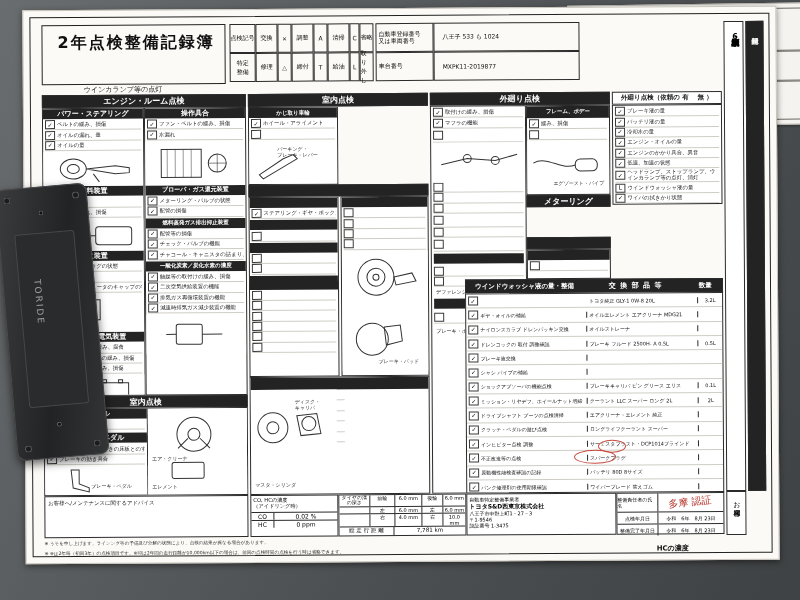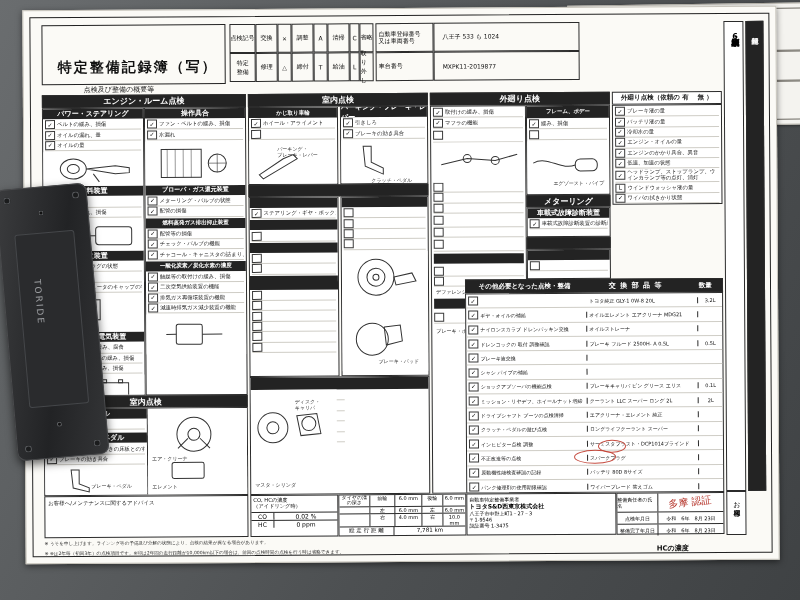--- a/index.html
+++ b/index.html
@@ -95,21 +95,21 @@
     <div style="position:absolute;left:150px;top:4px;width:1px;height:110px;background:#6d6a63;"></div>
     <div style="position:absolute;left:190px;top:4px;width:1px;height:110px;background:#6d6a63;"></div>
     <div style="position:absolute;left:155px;top:52px;font-size:6px;color:#333;writing-mode:vertical-rl;">車検証</div>
     <div style="position:absolute;left:196px;top:10px;font-size:6px;color:#333;writing-mode:vertical-rl;">完整書類</div>
   </div>
 
   <div class="sheet">
     <div class="frame"></div>
 
     <div class="titlebox"></div>
-    <div class="title2">特定整備記録簿（写）</div>
+    <div class="title1">2年点検整備記録簿</div>
 
     <div class="legend">
       <div class="c" style="left:0;top:0;width:26px;height:29px;">点検記号</div>
       <div class="c" style="left:26px;top:0;width:22px;height:29px;">交換</div>
       <div class="c" style="left:48px;top:0;width:14px;height:29px;">×</div>
       <div class="c" style="left:62px;top:0;width:22px;height:29px;">調整</div>
       <div class="c" style="left:84px;top:0;width:14px;height:29px;">A</div>
       <div class="c" style="left:98px;top:0;width:22px;height:29px;">清掃</div>
       <div class="c" style="left:120px;top:0;width:10px;height:29px;">C</div>
       <div class="c" style="left:130px;top:0;width:14px;height:29px;">省略</div>
@@ -131,21 +131,21 @@
       <div class="c hand" style="left:58px;top:29px;width:146px;height:29px;padding-left:8px;">MXPK11-2019877</div>
     </div>
 
     <div class="bx" style="left:700px;top:14px;width:20px;height:470px;background:#fff;">
       <div class="vstrip" style="position:absolute;left:4px;top:10px;font-size:8px;font-weight:bold;">車検証・別表第6</div>
     </div>
     <div class="bx" style="left:722px;top:14px;width:18px;height:470px;background:#232323;">
       <div class="vstrip" style="position:absolute;left:3px;top:10px;font-size:7px;color:#fff;">整備記録</div>
     </div>
 
-    <div class="subttl">点検及び整備の概要等</div>
+    <div class="subttl">ウインカランプ等の点灯</div>
 
     <div class="bx secbar" style="left:18px;top:84px;width:204px;height:13px;">エンジン・ルーム点検</div>
     <div class="bx secbar" style="left:224px;top:84px;width:180px;height:13px;">室内点検</div>
     <div class="bx secbar" style="left:406px;top:84px;width:180px;height:13px;">外廻り点検</div>
     <div class="bx secbar" style="left:588px;top:84px;width:110px;height:13px;background:#fff;color:#111;border:1px solid #2b2b2b;font-size:6.5px;">外廻り点検（依頼の 有  　無 ）</div>
 
     <div class="bx" style="left:18px;top:97px;width:102px;height:288px;background:#fff;overflow:hidden;">
       <div class="subbar" style="height:10px;">パワー・ステアリング</div>
       <div style="padding:1px 2px;">
         <div class="row">
@@ -362,39 +362,20 @@
         <div class="row">
             <span class="cbx"></span>
             <span class="rowlabel"></span>
           </div>
       </div>
       <div class="ill" style="position:relative;height:44px;">
         <svg width="88" height="44" viewBox="0 0 88 44">
           <path d="M10 34 L34 18 L44 14 L48 18 L38 24 L14 38 Z" fill="none" stroke="#333"></path>
           <text x="28" y="10" font-size="5" fill="#333">パーキング・</text>
           <text x="28" y="16" font-size="5" fill="#333">ブレーキ・レバー</text>
-        </svg>
-      </div>
-    </div>
-    <div class="bx" style="left:316px;top:97px;width:88px;height:78px;background:#fff;overflow:hidden;">
-      <div class="subbar" style="height:10px;">パーキング・ブレーキ・レバー</div>
-      <div style="padding:1px 2px;">
-        <div class="row">
-            <span class="cbx">✓</span>
-            <span class="rowlabel">引きしろ</span>
-          </div>
-        <div class="row">
-            <span class="cbx">✓</span>
-            <span class="rowlabel">ブレーキの効き具合</span>
-          </div>
-      </div>
-      <div class="ill" style="position:relative;height:44px;">
-        <svg width="86" height="44" viewBox="0 0 86 44">
-          <path d="M22 6 L30 6 L30 22 L42 28 L42 34 L24 26 Z" fill="none" stroke="#333"></path>
-          <text x="30" y="42" font-size="5" fill="#333">クラッチ・ペダル</text>
         </svg>
       </div>
     </div>
 
     <div class="bx secbar" style="left:224px;top:175px;width:180px;height:12px;"></div>
 
     <div class="bx" style="left:224px;top:187px;width:90px;height:180px;background:#fff;overflow:hidden;">
       <div class="subbar" style="height:10px;"></div>
       <div style="padding:1px 2px;">
         <div class="row">
@@ -602,29 +583,20 @@
       <div class="ill" style="position:relative;height:52px;">
         <svg width="82" height="52" viewBox="0 0 82 52">
           <path d="M6 22 C20 14, 34 30, 48 24" fill="none" stroke="#333"></path>
           <rect x="48" y="18" width="22" height="12" rx="5" fill="none" stroke="#333"></rect>
           <text x="26" y="44" font-size="5" fill="#333">エグゾースト・パイプ</text>
         </svg>
       </div>
     </div>
 
     <div class="bx secbar" style="left:502px;top:187px;width:84px;height:12px;">メターリング</div>
-    <div class="bx" style="left:502px;top:199px;width:84px;height:30px;background:#fff;overflow:hidden;">
-      <div class="subbar" style="height:10px;">車載式故障診断装置</div>
-      <div style="padding:1px 2px;">
-        <div class="row">
-            <span class="cbx">✓</span>
-            <span class="rowlabel">車載式故障診断装置の診断結果</span>
-          </div>
-      </div>
-    </div>
 
     <div class="bx secbar" style="left:502px;top:229px;width:84px;height:12px;"></div>
     <div class="bx" style="left:502px;top:241px;width:84px;height:30px;background:#fff;overflow:hidden;">
       <div class="subbar" style="height:10px;font-size:5.6px;"></div>
       <div style="padding:1px 2px;">
         <div class="row">
             <span class="cbx"></span>
             <span class="rowlabel"></span>
           </div>
       </div>
@@ -663,21 +635,21 @@
           <span class="cbx">L</span>
           <span class="rowlabel">ウインドウォッシャ液の量</span>
         </div>
       <div class="row">
           <span class="cbx">✓</span>
           <span class="rowlabel">ワイパの拭きかり状態</span>
         </div>
     </div>
 
     <div class="bx" style="left:440px;top:271px;width:258px;height:14px;background:#232323;color:#fff;display:flex;align-items:center;">
-      <div style="width:118px;text-align:center;font-size:6.5px;font-weight:bold;">その他必要となった点検・整備</div>
+      <div style="width:118px;text-align:center;font-size:6.5px;font-weight:bold;">ウインドウォッシャ液の量・整備</div>
       <div style="width:106px;text-align:center;font-size:7px;font-weight:bold;letter-spacing:1px;">交 換 部 品 等</div>
       <div style="width:34px;text-align:center;font-size:6.5px;font-weight:bold;">数量</div>
     </div>
     <div class="bx" style="left:440px;top:285px;width:258px;height:200px;background:#fff;overflow:hidden;">
       <div id="parts-rows">
           <div style="display: flex; height: 13.3px; border-bottom: 1px solid rgb(207, 205, 198); font-size: 5px; color: rgb(17, 17, 17); align-items: center;">
             <span style="width: 8px; height: 7px; border: 1px solid rgb(58, 58, 58); margin: 0px 2px; flex: 0 0 auto; display: flex; align-items: center; justify-content: center; font-size: 6px; line-height: 1; background: rgb(255, 255, 255);">✓</span>
             <span style="width: 104px; overflow: hidden; white-space: nowrap; border-right: 1px solid rgb(43, 43, 43); padding-right: 2px;"></span>
             <span style="width: 108px; overflow: hidden; white-space: nowrap; padding-left: 2px; border-right: 1px solid rgb(43, 43, 43);">トヨタ純正 GLY-1 0W-8 20L</span>
             <span style="flex: 1 1 0%; text-align: center;">3.2L</span>

